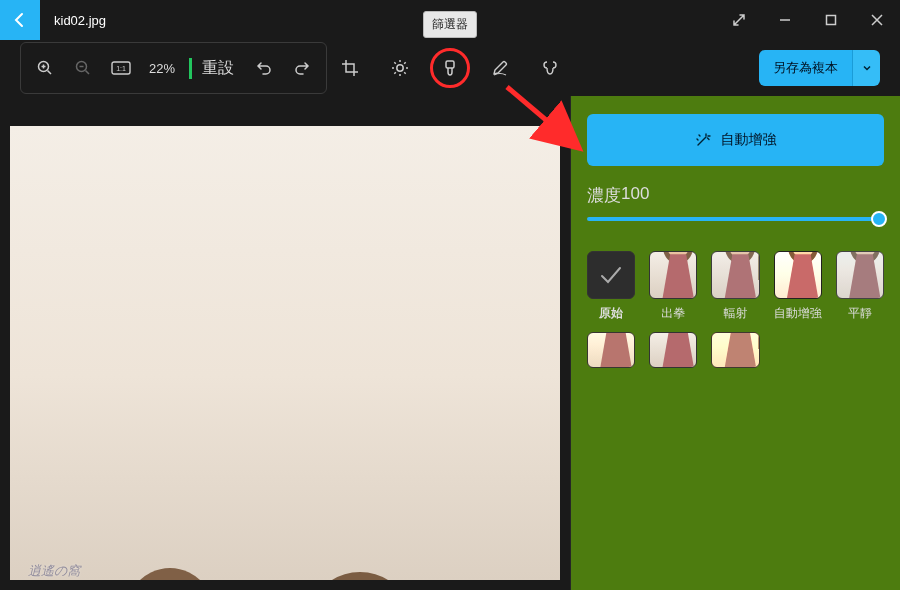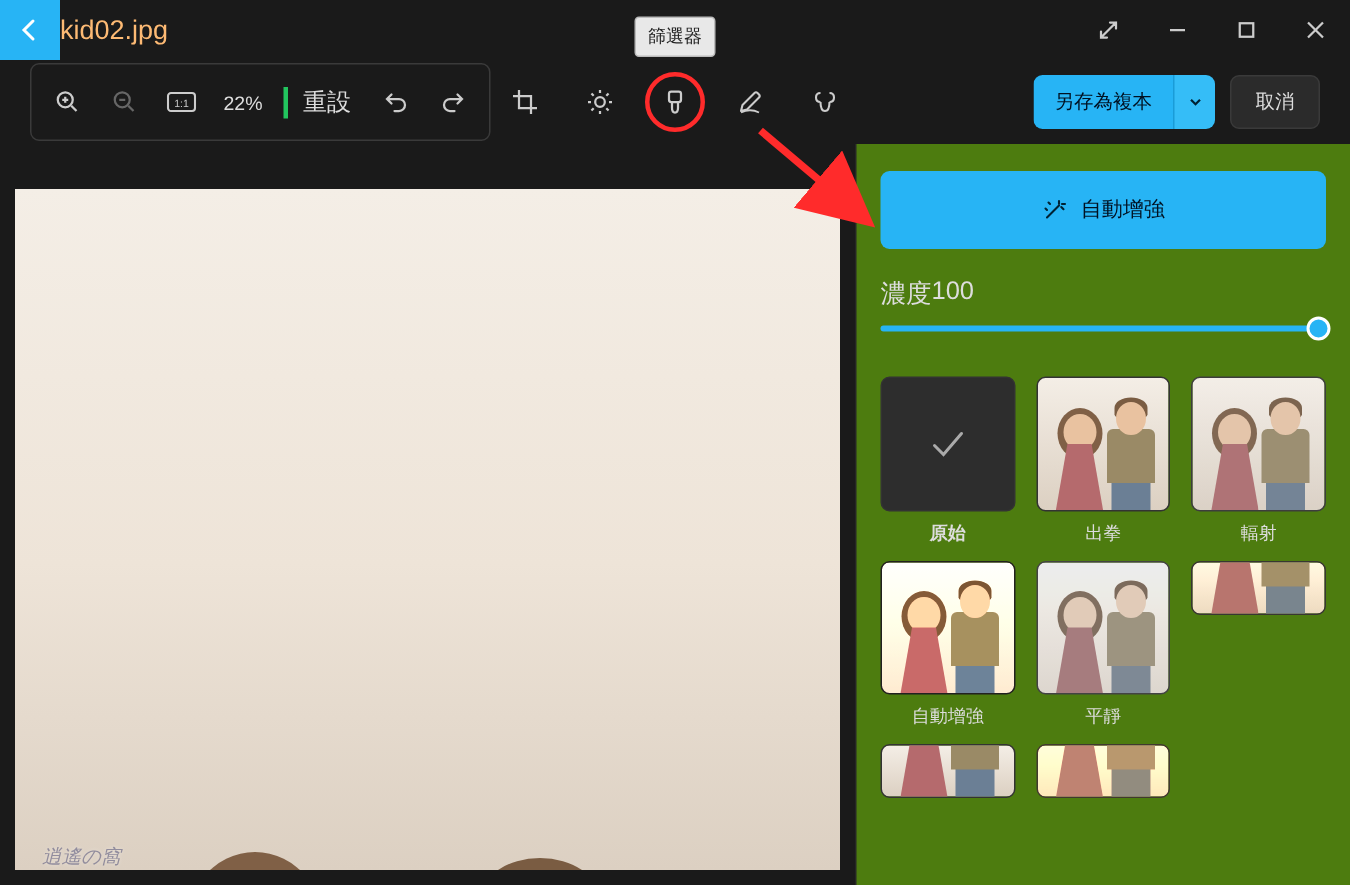--- a/index.html
+++ b/index.html
@@ -18,22 +18,23 @@
     align-items: center;
     padding: 0;
   }
   .back-btn {
     width: 40px; height: 40px;
     background: #27b4f5;
     display: flex; align-items: center; justify-content: center;
     color: #fff;
   }
   .filename {
-    font-size: 18px;
-    color: #fdba74;
+    padding-left: 14px;
+    font-size: 13px;
+    color: #ffffff;
   }
   .titlebar-spacer { flex: 1; }
   .sys-btn {
     width: 46px; height: 40px;
     display: flex; align-items: center; justify-content: center;
     color: #ccc;
   }
   
   .toolbar {
     height: 56px;
@@ -206,21 +207,21 @@
     right: -3px;
     top: -6px;
     width: 16px;
     height: 16px;
     background: #27b4f5;
     border-radius: 50%;
     border: 2px solid #fff;
   }
   .filter-grid {
     display: grid;
-    grid-template-columns: repeat(3, 1fr);
+    grid-template-columns: repeat(5, 1fr);
     gap: 10px 14px;
   }
   .filter-item {
     text-align: center;
   }
   .filter-thumb {
     width: 100%;
     aspect-ratio: 1/1;
     background: linear-gradient(180deg, #f4eee6 0%, #dcd0c2 100%);
     border-radius: 6px;
@@ -364,21 +365,20 @@
 
   <div class="right-actions">
     <div class="save-btn">
       <div class="save-main">另存為複本</div>
       <div class="save-drop">
         <svg width="10" height="10" viewBox="0 0 10 10">
             <path d="M2 3.5 L5 6.5 L8 3.5" stroke="#023" stroke-width="1.5" fill="none"></path>
           </svg>
       </div>
     </div>
-    <div class="cancel-btn">取消</div>
   </div>
 </div>
 
 <div class="main">
   <div class="canvas">
     <div class="photo">
       <div class="kid1">
         <div class="hair1"></div>
 
       </div>

